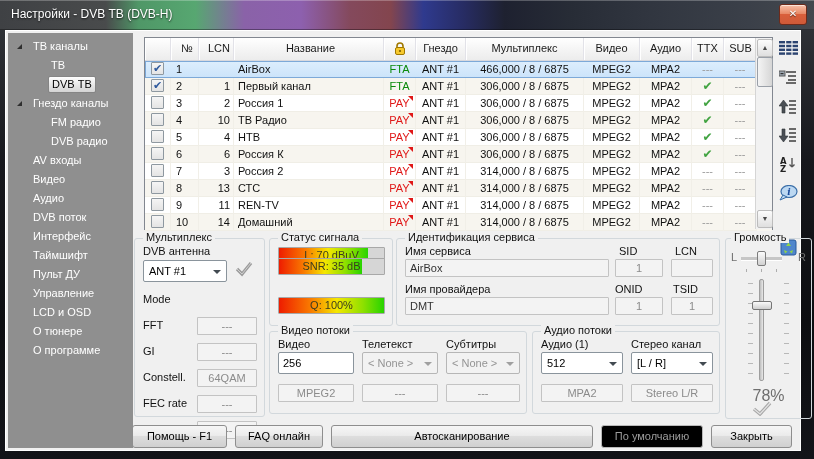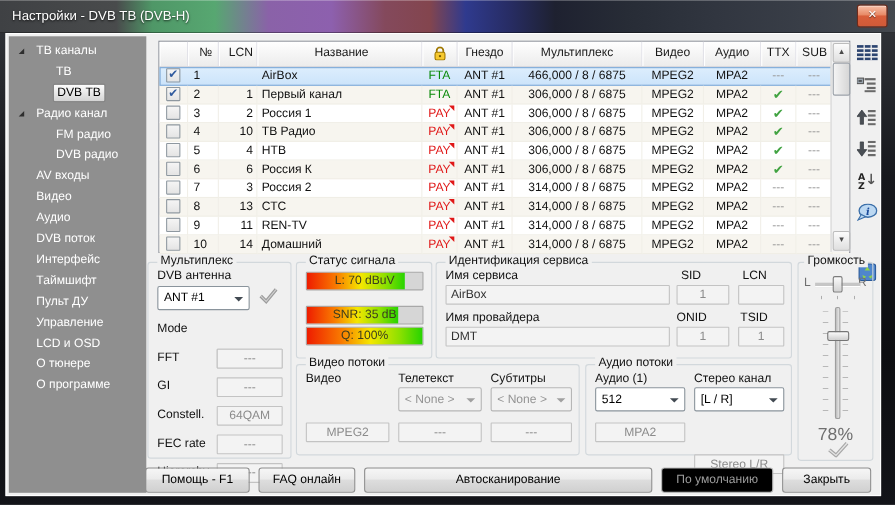--- a/index.html
+++ b/index.html
@@ -131,21 +131,21 @@
   <div class="title-text">Настройки - DVB ТВ (DVB-H)</div>
   <div class="close-btn">✕</div>
 </div>
 
 <div class="client">
 
   <div class="sidebar">
       <div class="titem d0"><i class="exp"></i><span class="tlabel">ТВ каналы</span></div>
       <div class="titem d1"><span class="tlabel">ТВ</span></div>
       <div class="titem d1"><span class="tlabel tsel">DVB ТВ</span></div>
-      <div class="titem d0"><i class="exp"></i><span class="tlabel">Радио канал</span></div>
+      <div class="titem d0"><i class="exp"></i><span class="tlabel">Гнездо каналы</span></div>
       <div class="titem d1"><span class="tlabel">FM радио</span></div>
       <div class="titem d1"><span class="tlabel">DVB радио</span></div>
       <div class="titem d0"><span class="tlabel">AV входы</span></div>
       <div class="titem d0"><span class="tlabel">Видео</span></div>
       <div class="titem d0"><span class="tlabel">Аудио</span></div>
       <div class="titem d0"><span class="tlabel">DVB поток</span></div>
       <div class="titem d0"><span class="tlabel">Интерфейс</span></div>
       <div class="titem d0"><span class="tlabel">Таймшифт</span></div>
       <div class="titem d0"><span class="tlabel">Пульт ДУ</span></div>
       <div class="titem d0"><span class="tlabel">Управление</span></div>
@@ -435,21 +435,21 @@
       </div>
   </div>
 
   <div class="group" style="left:263px;top:207px;width:124px;height:88px;">
     <div class="gtitle">Статус сигнала</div>
     <div>
         <div class="sigbar" style="top: 8px;">
           <div class="sigfill" style="width: 85%;"></div>
           <div class="siglabel">L: 70 dBuV</div>
         </div>
-        <div class="sigbar" style="top: 39px; text-decoration: underline;">
+        <div class="sigbar" style="top: 19px; text-decoration: underline;">
           <div class="sigfill" style="width: 79%;"></div>
           <div class="siglabel">SNR: 35 dB</div>
         </div>
         <div class="sigbar" style="top: 58px;">
           <div class="sigfill" style="width: 100%;"></div>
           <div class="siglabel">Q: 100%</div>
         </div>
       </div>
   </div>
 
@@ -467,20 +467,21 @@
     <div class="rofield left" style="left:8px;top:58px;width:204px;">DMT</div>
     <div class="rofield" style="left:218px;top:58px;width:48px;">1</div>
     <div class="rofield" style="left:274px;top:58px;width:42px;">1</div>
   </div>
 
   <div class="group" style="left:263px;top:300px;width:258px;height:83px;">
     <div class="gtitle">Видео потоки</div>
     <div class="lbl" style="left:8px;top:6px;">Видео</div>
     <div class="lbl" style="left:92px;top:6px;">Телетекст</div>
     <div class="lbl" style="left:176px;top:6px;">Субтитры</div>
+    <div class="txt" style="left:8px;top:20px;width:76px;">256</div>
     <div class="dd disabled" style="left:92px;top:20px;width:76px;">
       <span>&lt; None &gt;</span>
       <i class="arr"></i>
     </div>
     <div class="dd disabled" style="left:176px;top:20px;width:74px;">
       <span>&lt; None &gt;</span>
       <i class="arr"></i>
     </div>
     <div class="rofield" style="left:8px;top:52px;width:76px;">MPEG2</div>
     <div class="rofield" style="left:92px;top:52px;width:76px;">---</div>
@@ -493,24 +494,24 @@
     <div class="lbl" style="left:98px;top:6px;">Стерео канал</div>
     <div class="dd" style="left:8px;top:20px;width:82px;">
       <span>512</span>
       <i class="arr"></i>
     </div>
     <div class="dd" style="left:98px;top:20px;width:82px;">
       <span>[L / R]</span>
       <i class="arr"></i>
     </div>
     <div class="rofield" style="left:8px;top:52px;width:82px;">MPA2</div>
-    <div class="rofield" style="left:98px;top:52px;width:82px;margin-top:29px;">Stereo L/R</div>
-  </div>
-
-  <div class="group" style="left:719px;top:207px;width:69px;height:181px;">
+    <div class="rofield" style="left:98px;top:52px;width:82px;">Stereo L/R</div>
+  </div>
+
+  <div class="group" style="left:719px;top:207px;width:87px;height:181px;">
     <div class="gtitle" style="left:5px;">Громкость</div>
     <div class="lbl" style="left:5px;top:12px;color:#6f6f6f;">L</div>
     <div class="lbl" style="right:5px;top:12px;color:#6f6f6f;">R</div>
     <div class="hsl-track"></div>
     <div class="hsl-thumb"></div>
     <div class="hticks"></div>
     <div class="vticks vt-l"></div>
     <div class="vticks vt-r"></div>
     <div class="vsl-track"></div>
     <div class="vsl-thumb"></div>

